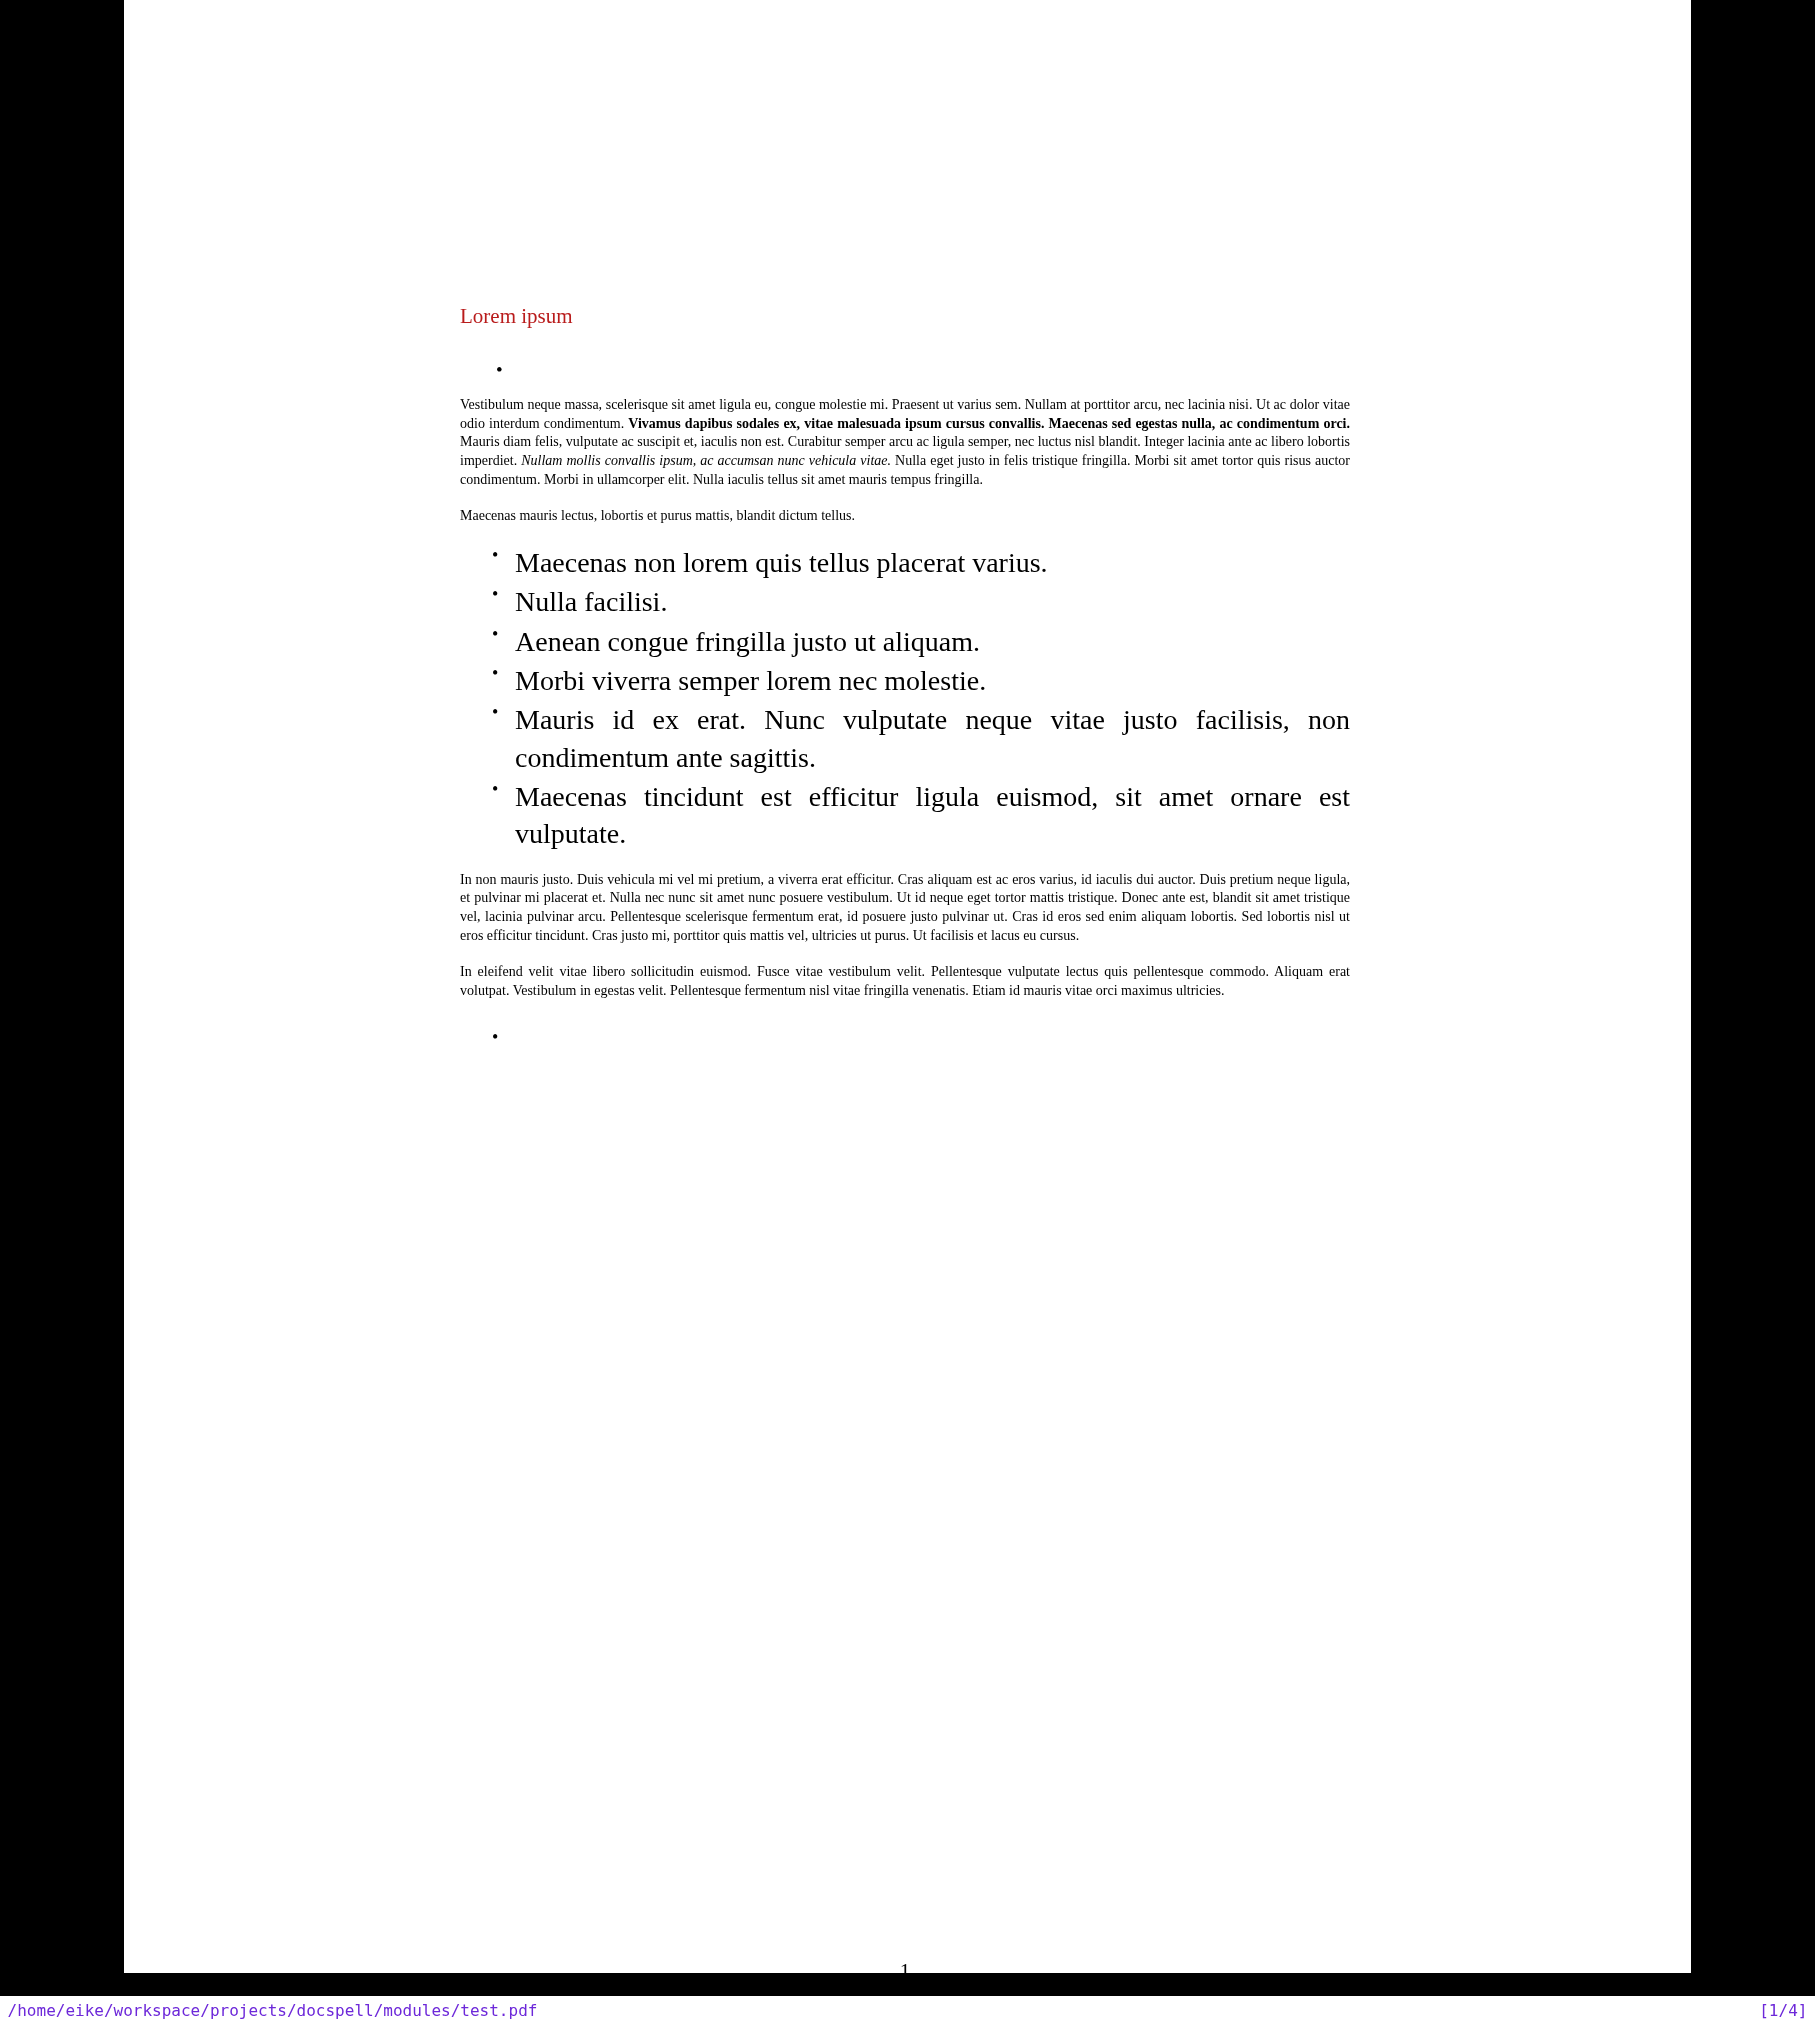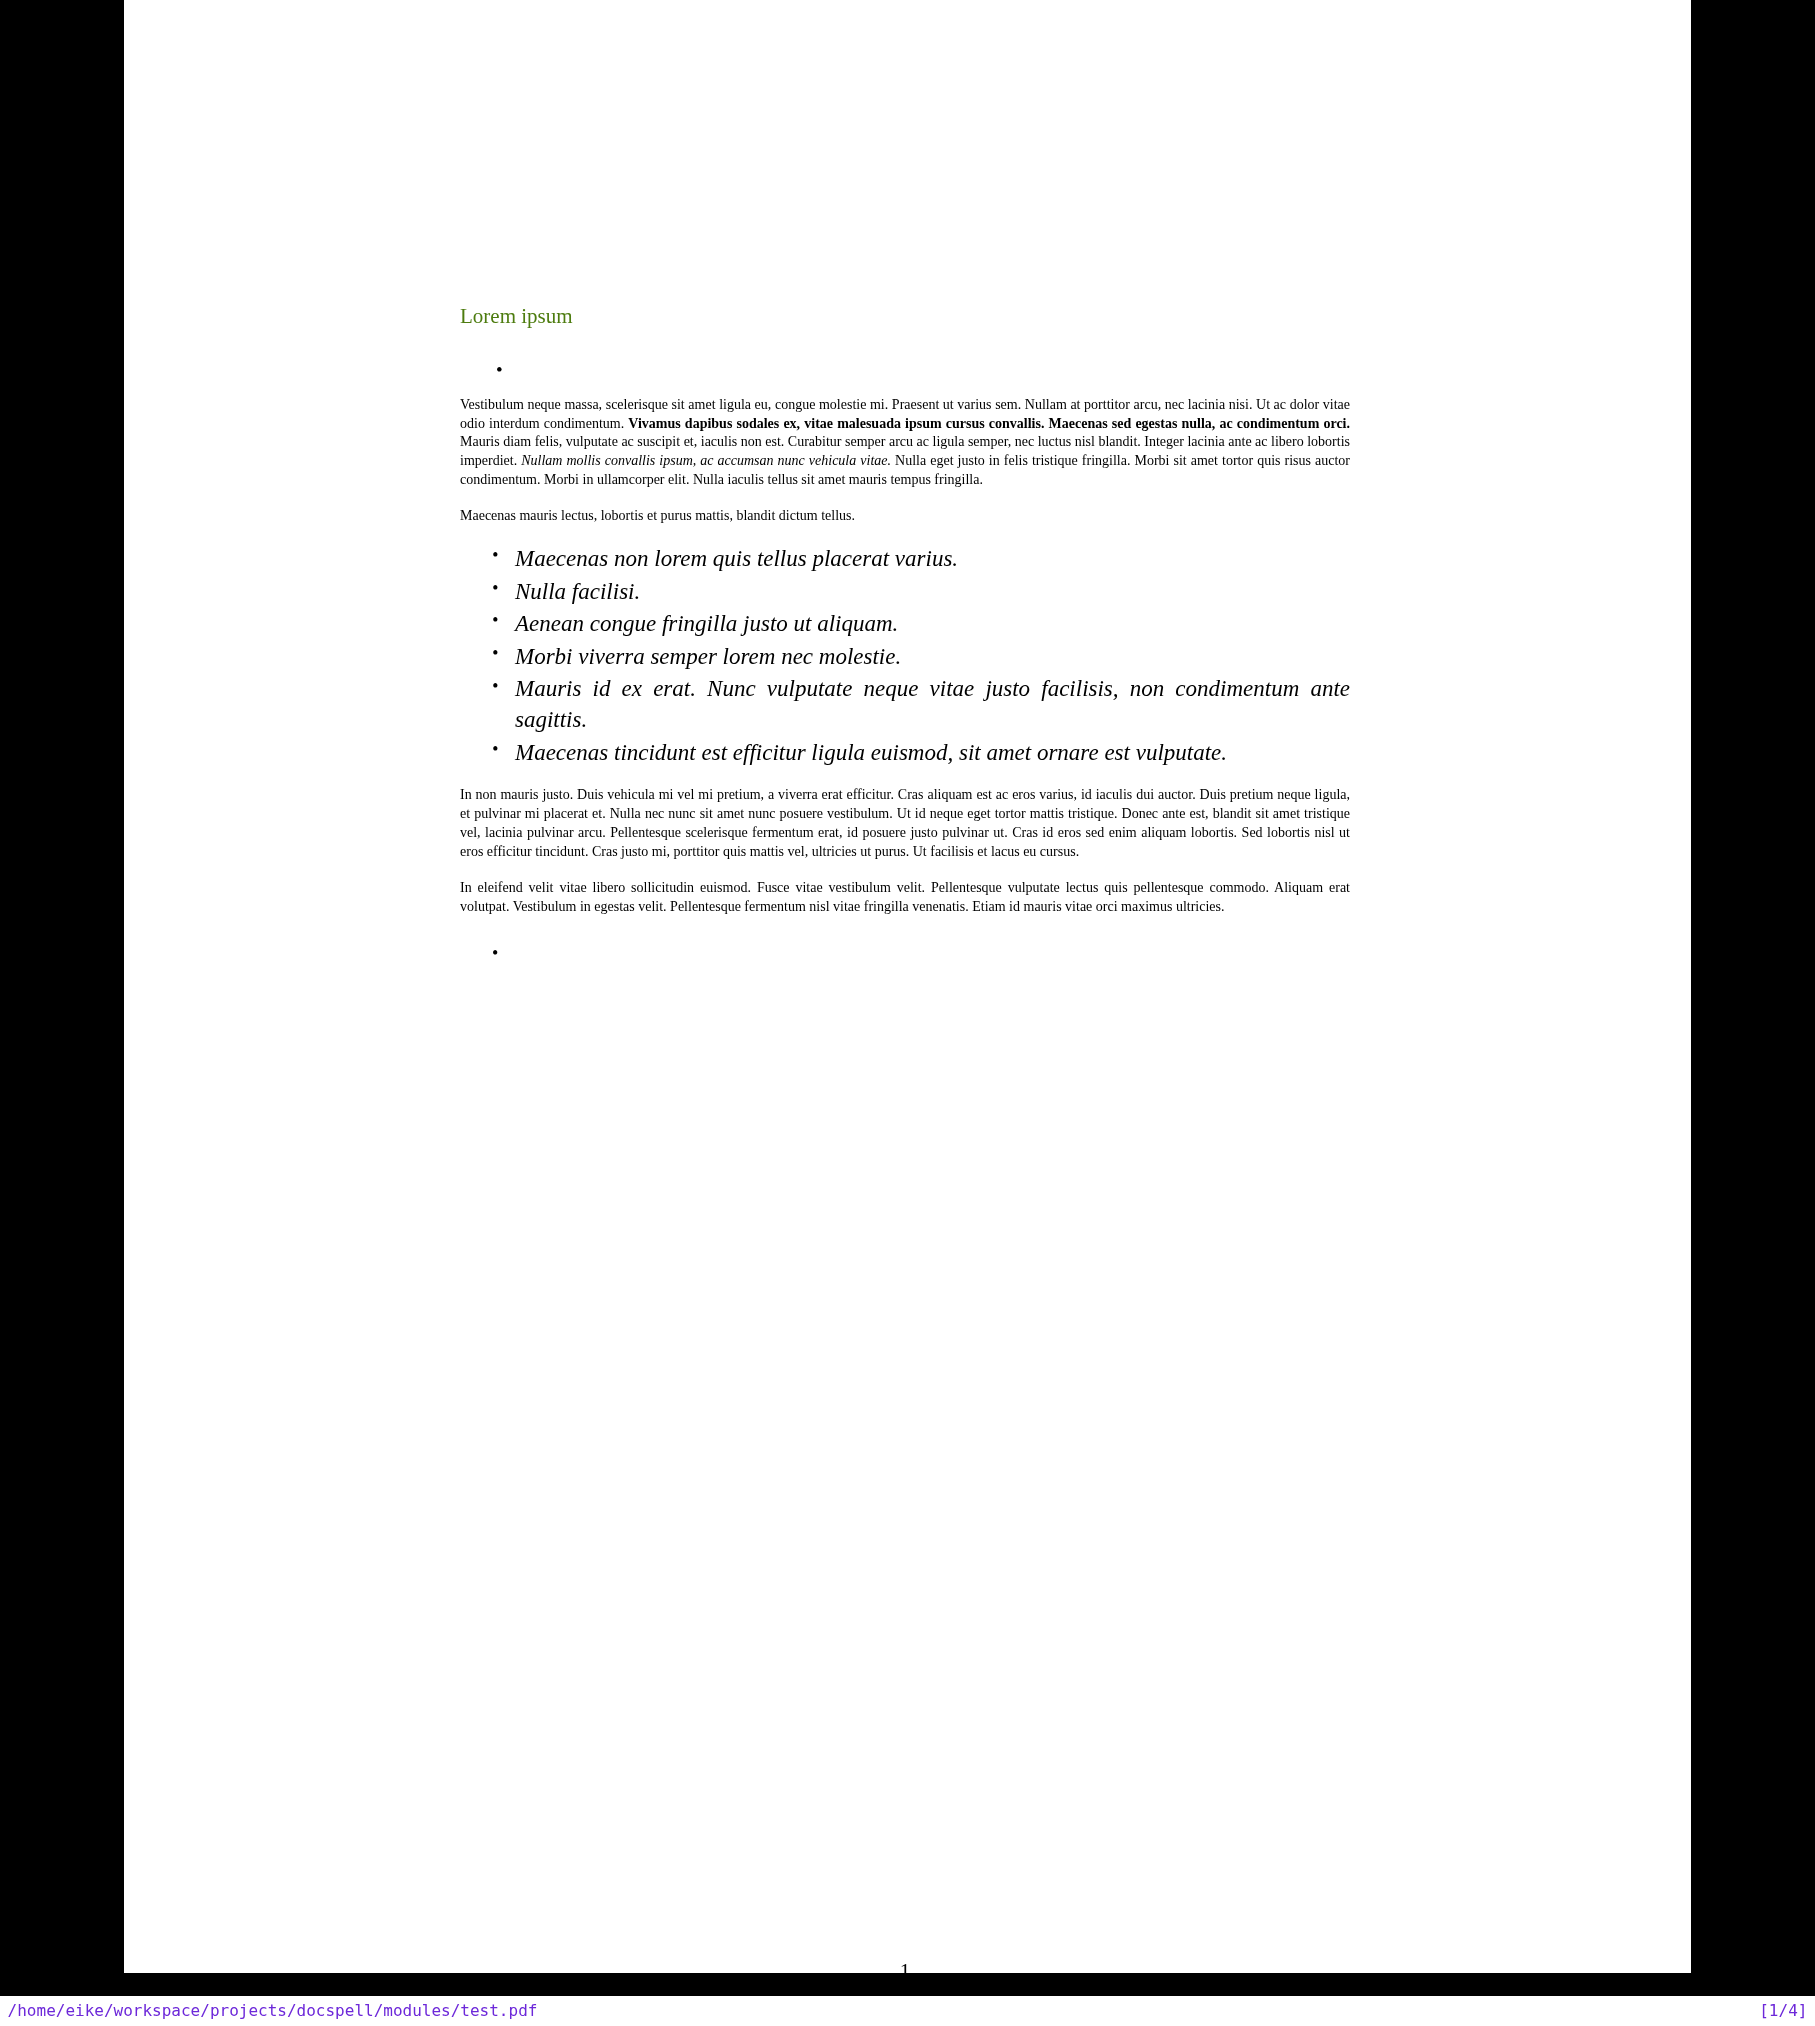--- a/index.html
+++ b/index.html
@@ -25,21 +25,21 @@
   }
   #page-content {
     position: absolute;
     left: 336px;
     top: 303px;
     width: 890px;
   }
   .running-head {
     font-size: 21px;
     line-height: 1.3;
-    color: #4d7c0f;
+    color: #b91c1c;
     margin-bottom: 28px;
   }
   ul.doc-list {
     list-style: none;
     margin: 0;
     padding: 0;
   }
   ul.doc-list > li {
     position: relative;
     padding-left: 59px;
@@ -77,25 +77,24 @@
   p.body-par b { font-weight: bold; }
   p.body-par i { font-style: italic; }
   ul.bullets {
     list-style: none;
     margin: 0 0 18px 0;
     padding: 0;
   }
   ul.bullets > li {
     position: relative;
     padding-left: 55px;
-    font-size: 23px;
+    font-size: 28px;
     line-height: 1.335;
     text-align: justify;
     margin-bottom: 1.9px;
-    font-style: italic;
   }
   ul.bullets > li::before {
     content: "\2022";
     position: absolute;
     left: 32px;
     top: -0.9px;
     font-size: 18px;
   }
   .page-number {
     position: absolute;

